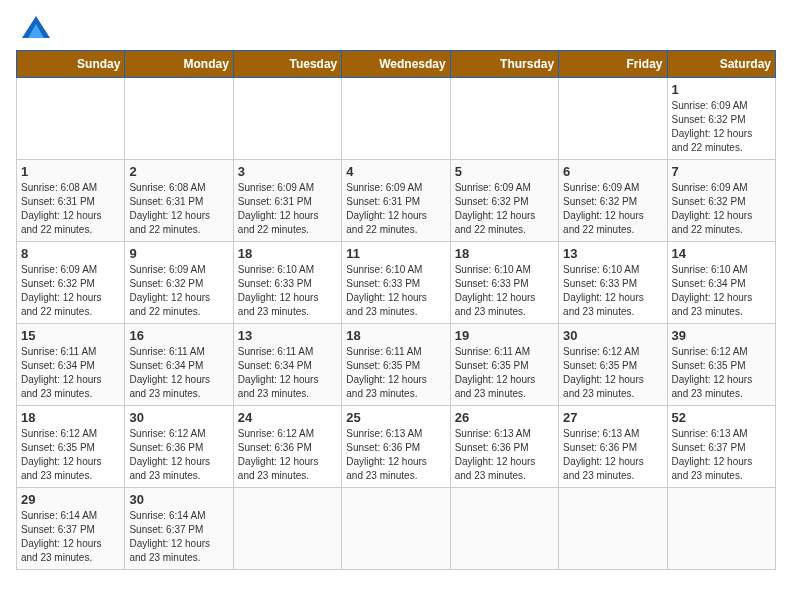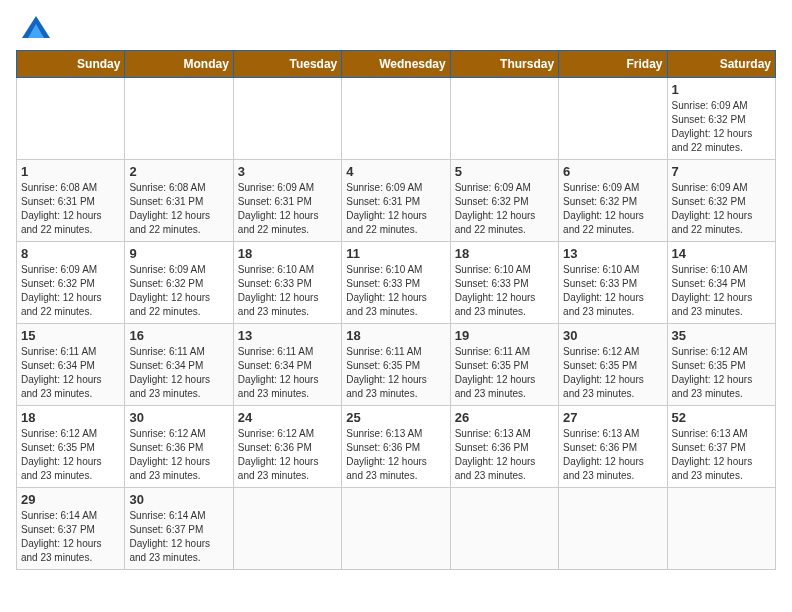--- a/index.html
+++ b/index.html
@@ -214,21 +214,21 @@
         </td>
         <td>
           <span class="day-num">19</span>
           <div class="cell-text">Sunrise: 6:11 AM<br>Sunset: 6:35 PM<br>Daylight: 12 hours and 23 minutes.</div>
         </td>
         <td>
           <span class="day-num">30</span>
           <div class="cell-text">Sunrise: 6:12 AM<br>Sunset: 6:35 PM<br>Daylight: 12 hours and 23 minutes.</div>
         </td>
         <td>
-          <span class="day-num">35</span>
+          <span class="day-num">39</span>
           <div class="cell-text">Sunrise: 6:12 AM<br>Sunset: 6:35 PM<br>Daylight: 12 hours and 23 minutes.</div>
         </td>
       </tr>
       <tr>
         <td>
           <span class="day-num">18</span>
           <div class="cell-text">Sunrise: 6:12 AM<br>Sunset: 6:35 PM<br>Daylight: 12 hours and 23 minutes.</div>
         </td>
         <td>
           <span class="day-num">30</span>

